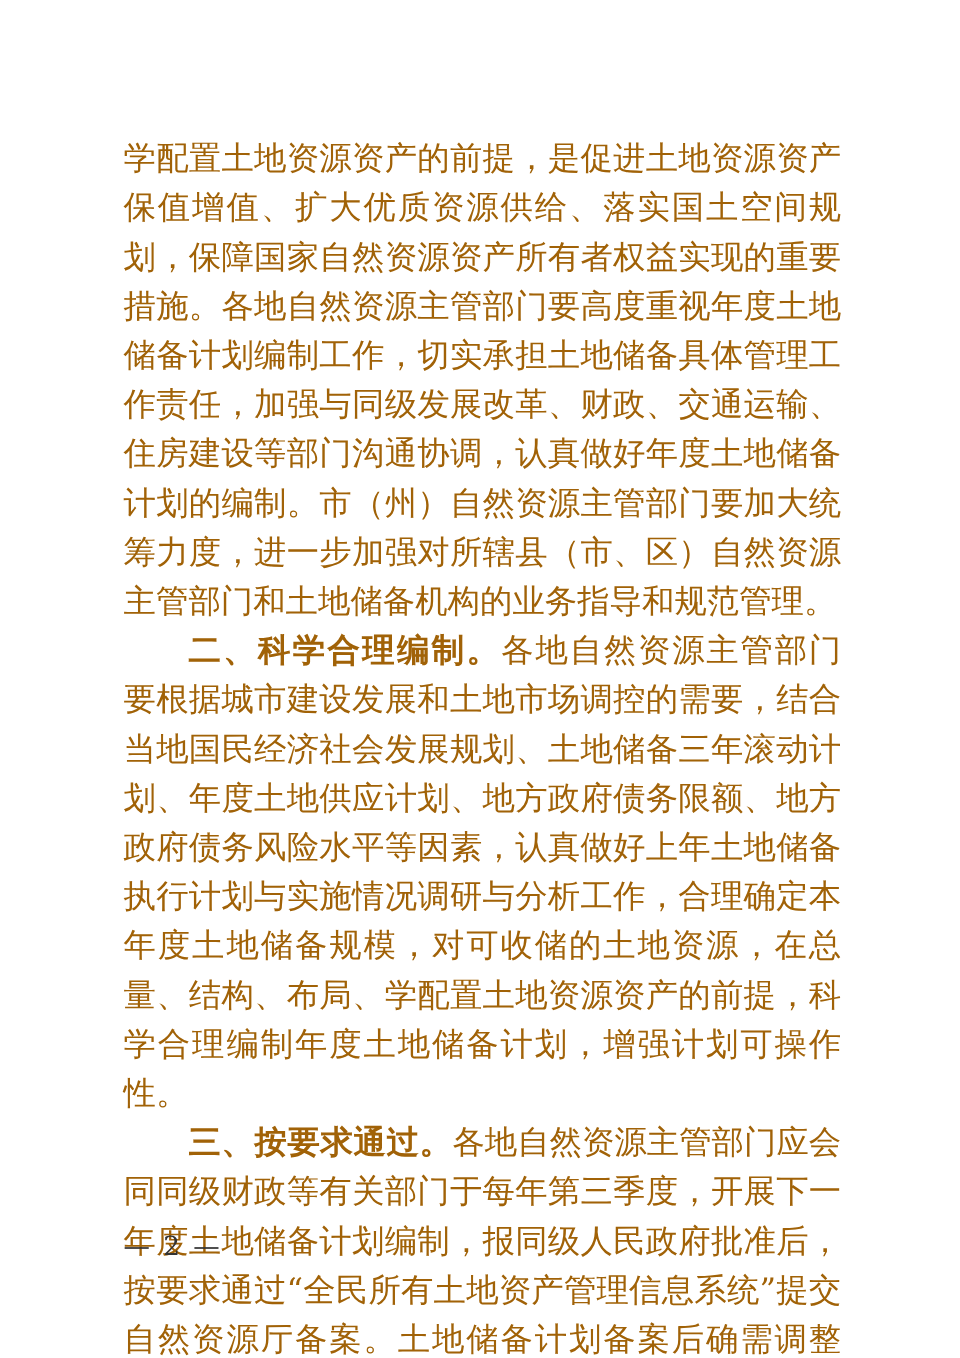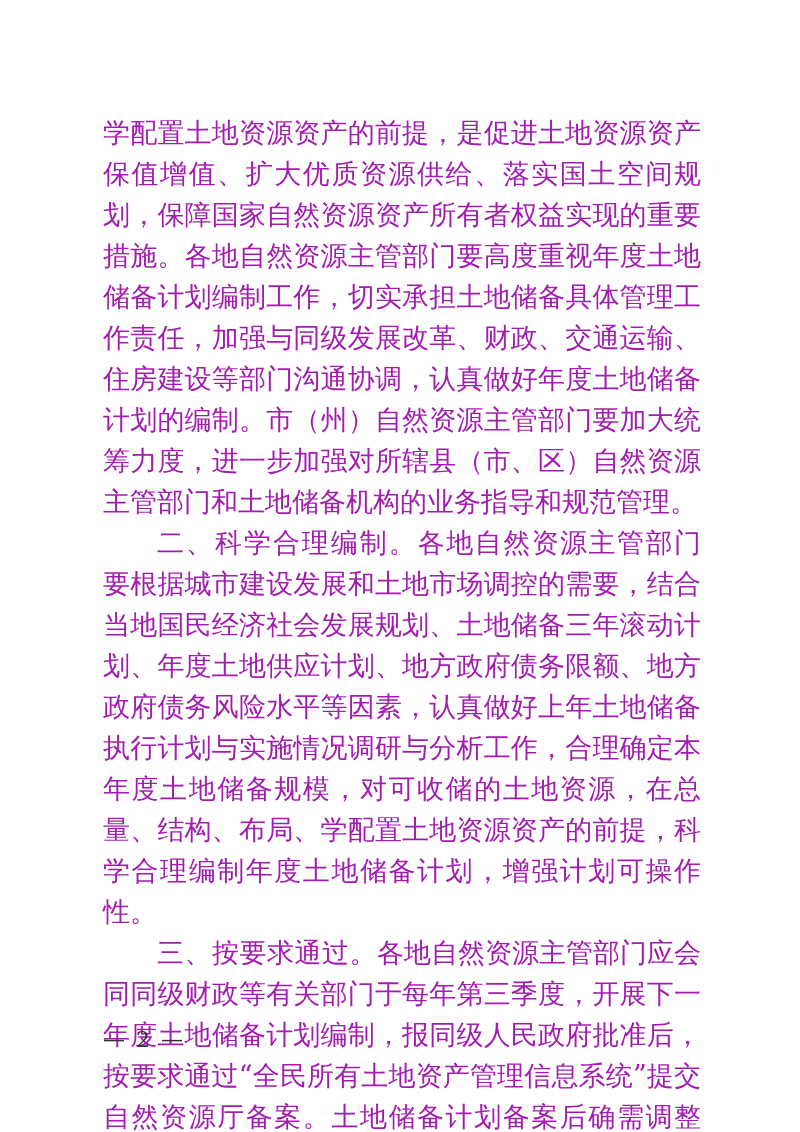--- a/index.html
+++ b/index.html
@@ -20,33 +20,33 @@
   .text-block {
     position: absolute;
     left: 103px;
     top: 112px;
     width: 598px;
   }
   .para {
     margin: 0;
     font-size: 27px;
     line-height: 41px;
-    color: #a21caf;
+    color: #a16207;
     text-align: justify;
     text-justify: inter-character;
     letter-spacing: 0px;
     font-family: "DejaVu Serif", "Liberation Serif", serif;
     font-weight: 400;
   }
   .para.indent {
     text-indent: 54px;
   }
   .heading-run {
     font-family: "DejaVu Sans", "Liberation Sans", sans-serif;
-    font-weight: 400;
+    font-weight: 700;
     letter-spacing: 0.5px;
   }
   .page-footer {
     position: absolute;
     left: 103px;
     top: 1024px;
     width: 598px;
     font-size: 22px;
     line-height: 32px;
     color: #333333;

